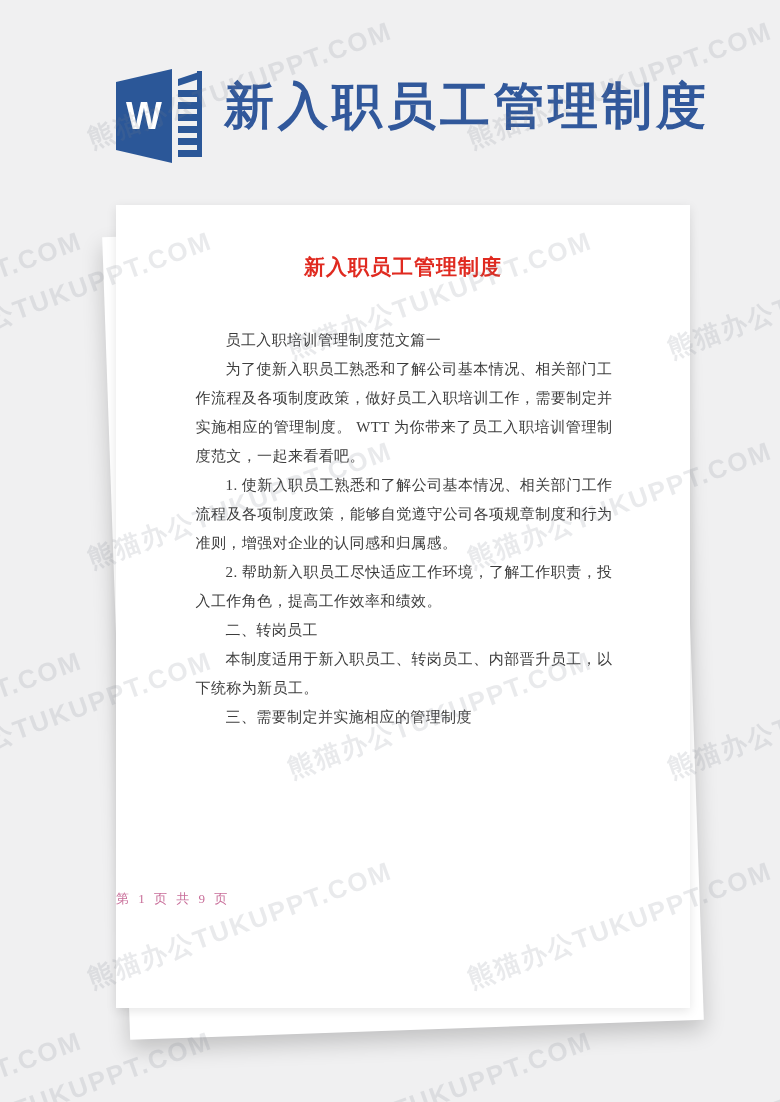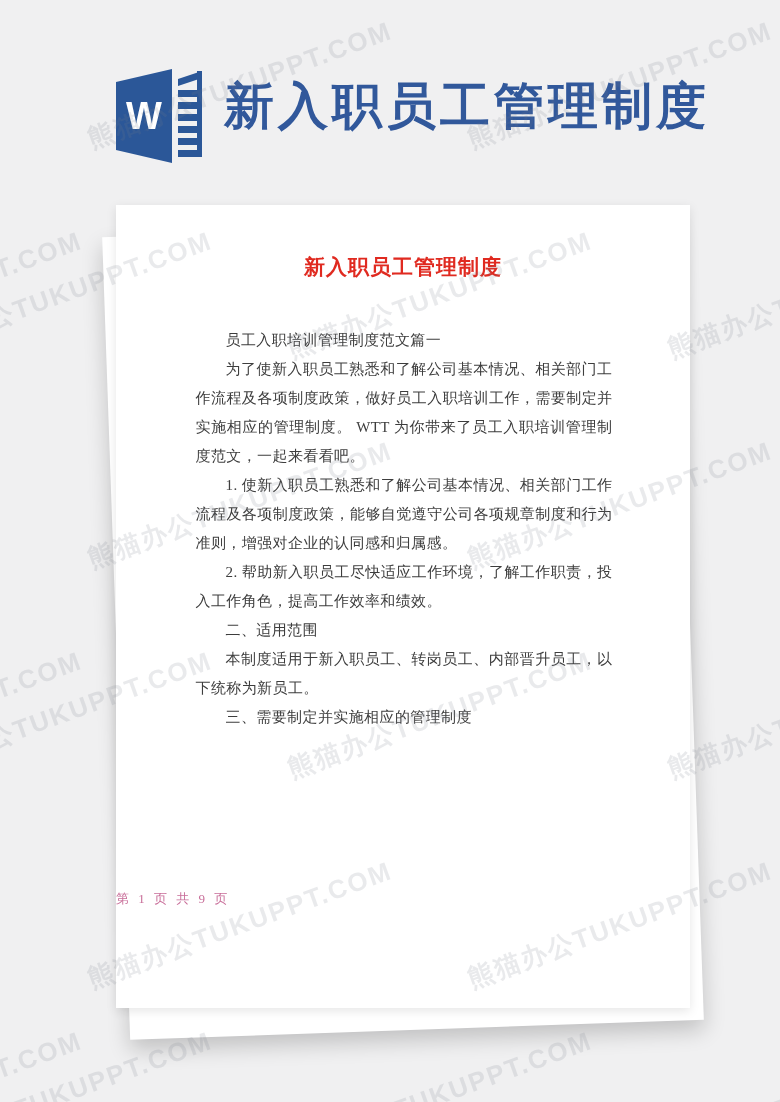--- a/index.html
+++ b/index.html
@@ -119,21 +119,21 @@
 
   <div class="page page-back"></div>
 
   <div class="page page-main">
     <div class="doc-title">新入职员工管理制度</div>
     <div class="doc-body" id="doc-body">
         <p>员工入职培训管理制度范文篇一</p>
         <p>为了使新入职员工熟悉和了解公司基本情况、相关部门工作流程及各项制度政策，做好员工入职培训工作，需要制定并实施相应的管理制度。 WTT 为你带来了员工入职培训管理制度范文，一起来看看吧。</p>
         <p>1. 使新入职员工熟悉和了解公司基本情况、相关部门工作流程及各项制度政策，能够自觉遵守公司各项规章制度和行为准则，增强对企业的认同感和归属感。</p>
         <p>2. 帮助新入职员工尽快适应工作环境，了解工作职责，投入工作角色，提高工作效率和绩效。</p>
-        <p>二、适用范围</p>
+        <p>二、转岗员工</p>
         <p>本制度适用于新入职员工、转岗员工、内部晋升员工，以下统称为新员工。</p>
         <p>三、需要制定并实施相应的管理制度</p>
       </div>
     <div class="page-number">第 1 页 共 9 页</div>
   </div>
 
   <div class="watermark-layer" id="wm-layer">
       <span class="wm" style="left: 240px; top: 85px;">熊猫办公TUKUPPT.COM</span>
       <span class="wm" style="left: 620px; top: 85px;">熊猫办公TUKUPPT.COM</span>
       <span class="wm" style="left: -70px; top: 295px;">熊猫办公TUKUPPT.COM</span>

